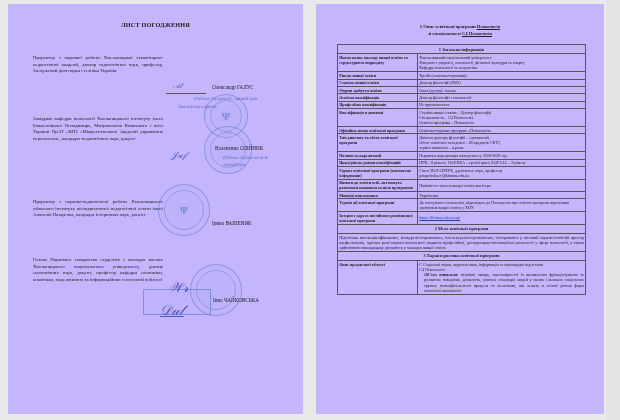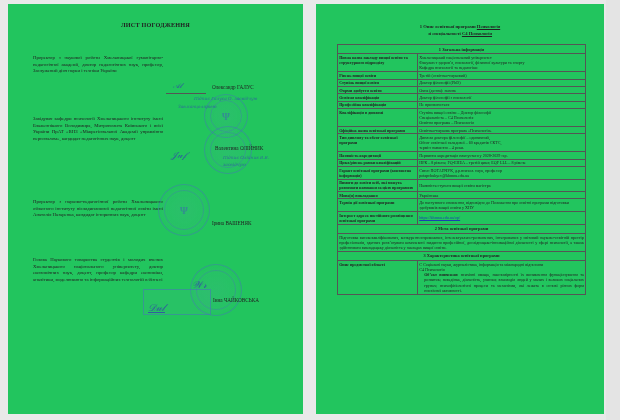--- a/index.html
+++ b/index.html
@@ -5,21 +5,21 @@
     * { box-sizing: border-box; margin: 0; padding: 0; }
     html, body { width: 620px; height: 420px; overflow: hidden; }
     body {
       background: #e9e9e9;
       font-family: "Liberation Serif", "DejaVu Serif", serif;
       color: #222;
       position: relative;
     }
     .page {
       position: absolute;
-      background: #22c55e;
+      background: #c4b5fd;
       overflow: hidden;
     }
     #page-left { left: 8px; top: 4px; width: 295px; height: 410px; }
     #page-right { left: 316px; top: 4px; width: 288px; height: 410px; }
     .scrollbar-track {
       position: absolute; left: 606px; top: 0; width: 14px; height: 420px;
       background: #e4e4e4;
     }
 
     
@@ -114,22 +114,22 @@
 
   <div class="signer" style="top:195px;">Проректор з науково-педагогічної роботи Хмельницького обласного інституту післядипломної педагогічної освіти імені Анатолія Назаренка, кандидат історичних наук, доцент</div>
   <div class="stamp" style="left:150px; top:180px; width:52px; height:52px;">
       <span class="trident">Ψ</span>
     </div>
   <div class="signer-name" style="left:204px; top:216px;">Ірина ВАШЕНЯК</div>
 
   <div class="signer" style="top:253px;">Голова Наукового товариства студентів і молодих вчених Хмельницького національного університету, доктор економічних наук, доцент, професор кафедри економіки, аналітики, моделювання та інформаційних технологій в бізнесі</div>
   <div class="stamp" style="left:182px; top:260px; width:52px; height:52px;"></div>
   <div class="rect-stamp" style="left:135px; top:285px; width:68px; height:26px;"></div>
-  <div class="scribble" style="left:160px; top:275px; font-size:10px;margin-left:24px;">𝒲𝓇</div>
-  <div class="scribble" style="left:140px; top:298px; font-size:10px;text-decoration:underline;">𝒟𝓊𝓁</div>
+  <div class="scribble" style="left:160px; top:275px; font-size:14px;">𝒲𝓇</div>
+  <div class="scribble" style="left:152px; top:298px; font-size:14px;text-decoration:underline;">𝒟𝓊𝓁</div>
   <div class="signer-name" style="left:205px; top:293px;">Інна ЧАЙКОВСЬКА</div>
 </div>
 
 <div class="page" id="page-right">
   <div class="rp-heading" style="top:20px;">
     <span>1 Опис освітньої програми </span><u>Психологія</u>
   </div>
   <div class="rp-heading" style="top:27px;">
     <span>зі спеціальності </span><u>С4 Психологія</u>
   </div>

